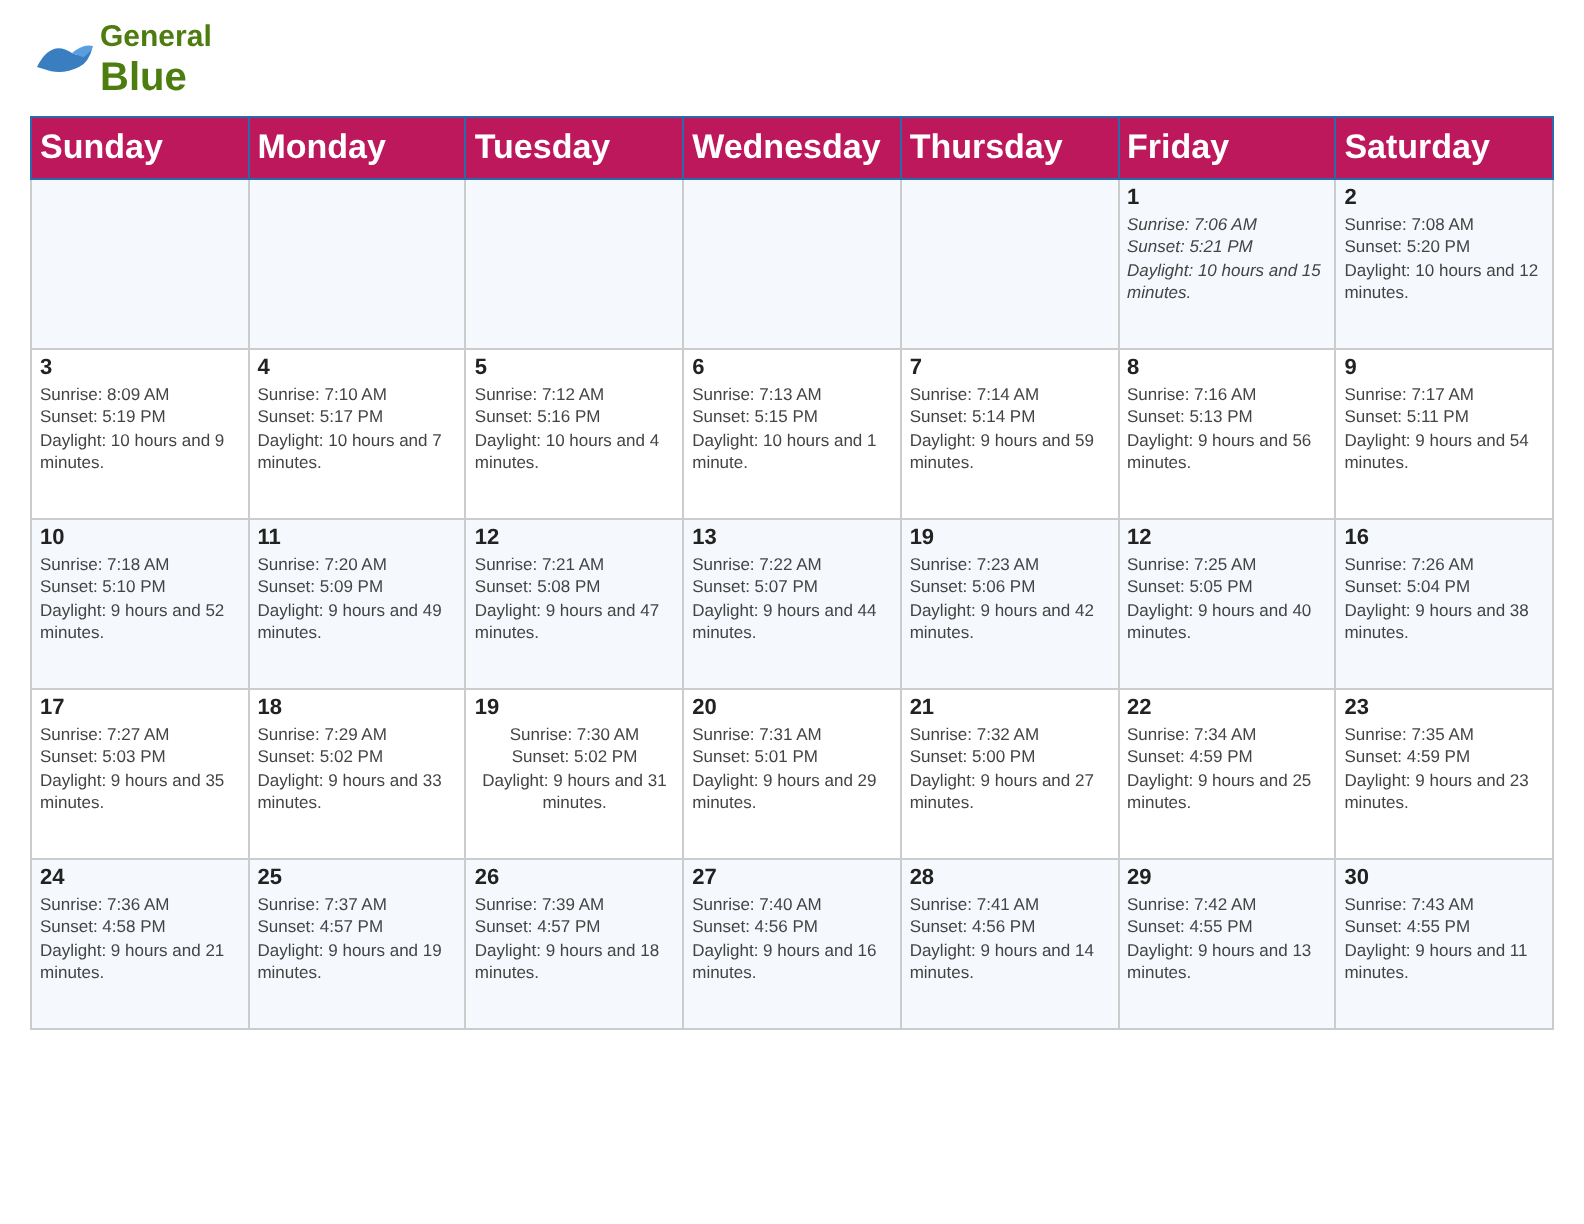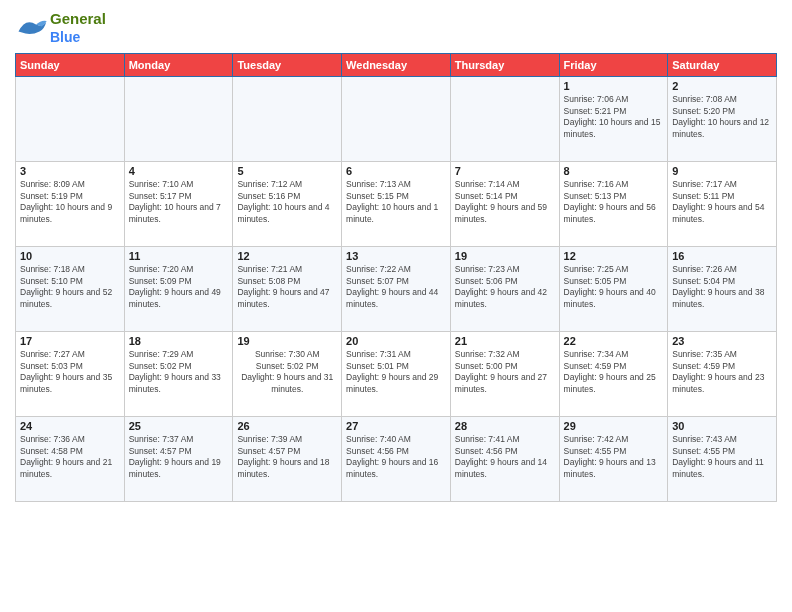--- a/index.html
+++ b/index.html
@@ -9,23 +9,23 @@
     
     .header { display: flex; justify-content: space-between; align-items: flex-start; margin-bottom: 8px; }
     
     .title-block { text-align: right; }
     .month-title { font-size: 32px; font-weight: bold; color: #333; }
     .location { font-size: 14px; color: #666; }
     
     .calendar { width: 100%; border-collapse: collapse; table-layout: fixed; }
     
     .calendar thead th {
-      background-color: #ef4444;
+      background-color: #be185d;
       color: #fff;
-      font-size: 11px;
+      font-size: 17px;
       font-weight: bold;
       padding: 5px 4px;
       text-align: left;
       border: 1px solid #2a6aaa;
     }
     
     .calendar tbody td {
       border: 1px solid #ccc;
       vertical-align: top;
       padding: 3px 4px;
@@ -75,21 +75,21 @@
 <div class="page">
   <div class="header">
     <div class="logo-container">
       <div style="display:flex; align-items:center;">
         <svg class="logo-bird" viewBox="0 0 50 40" xmlns="http://www.w3.org/2000/svg">
           <path d="M5 25 Q15 5 30 15 Q40 20 45 10 Q42 22 35 25 Q25 30 15 28 Z" fill="#3a7ec2"></path>
           <path d="M30 15 Q38 8 45 10 Q43 15 38 18 Z" fill="#5a9edf"></path>
         </svg>
         <div style="line-height:1.1;">
           <span style="font-size:15px; font-weight:bold; color:#4d7c0f;">General</span><br>
-          <span style="font-size:14px; font-weight:bold; color:#3b82f6;">Blue</span>
+          <span style="font-size:20px; font-weight:bold; color:#4d7c0f;">Blue</span>
         </div>
       </div>
     </div>
     <div class="title-block">
       <div class="month-title"></div>
       <div class="location"></div>
     </div>
   </div>
 
   <table class="calendar">
@@ -106,21 +106,21 @@
     </thead>
     <tbody id="calendar-body">
     <tr>
           <td class="empty"></td>
           <td class="empty"></td>
           <td class="empty"></td>
           <td class="empty"></td>
           <td class="empty"></td>
           <td>
             <span class="day-number">1</span>
-            <div class="day-info" style="white-space: pre-line;">Sunrise: 7:06 AM
+            <div class="day-info" style="white-space: pre-line; font-style: italic;">Sunrise: 7:06 AM
 Sunset: 5:21 PM
 Daylight: 10 hours and 15 minutes.</div>
           </td>
           <td>
             <span class="day-number">2</span>
             <div class="day-info" style="white-space: pre-line;">Sunrise: 7:08 AM
 Sunset: 5:20 PM
 Daylight: 10 hours and 12 minutes.</div>
           </td>
         </tr>

